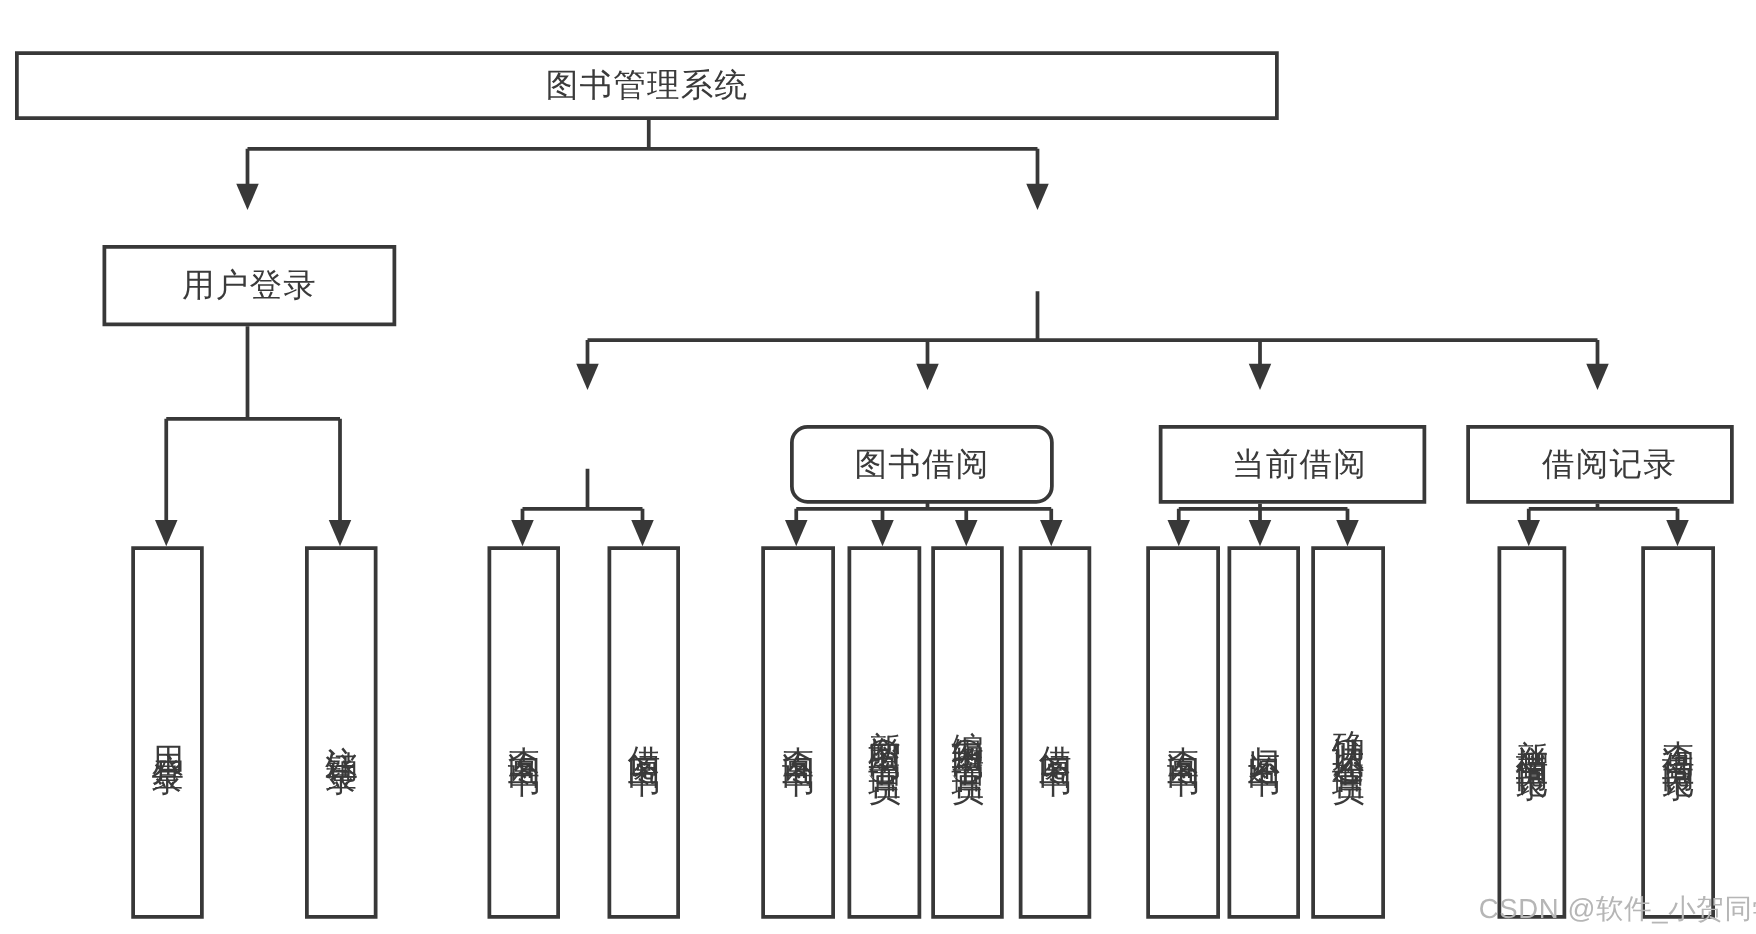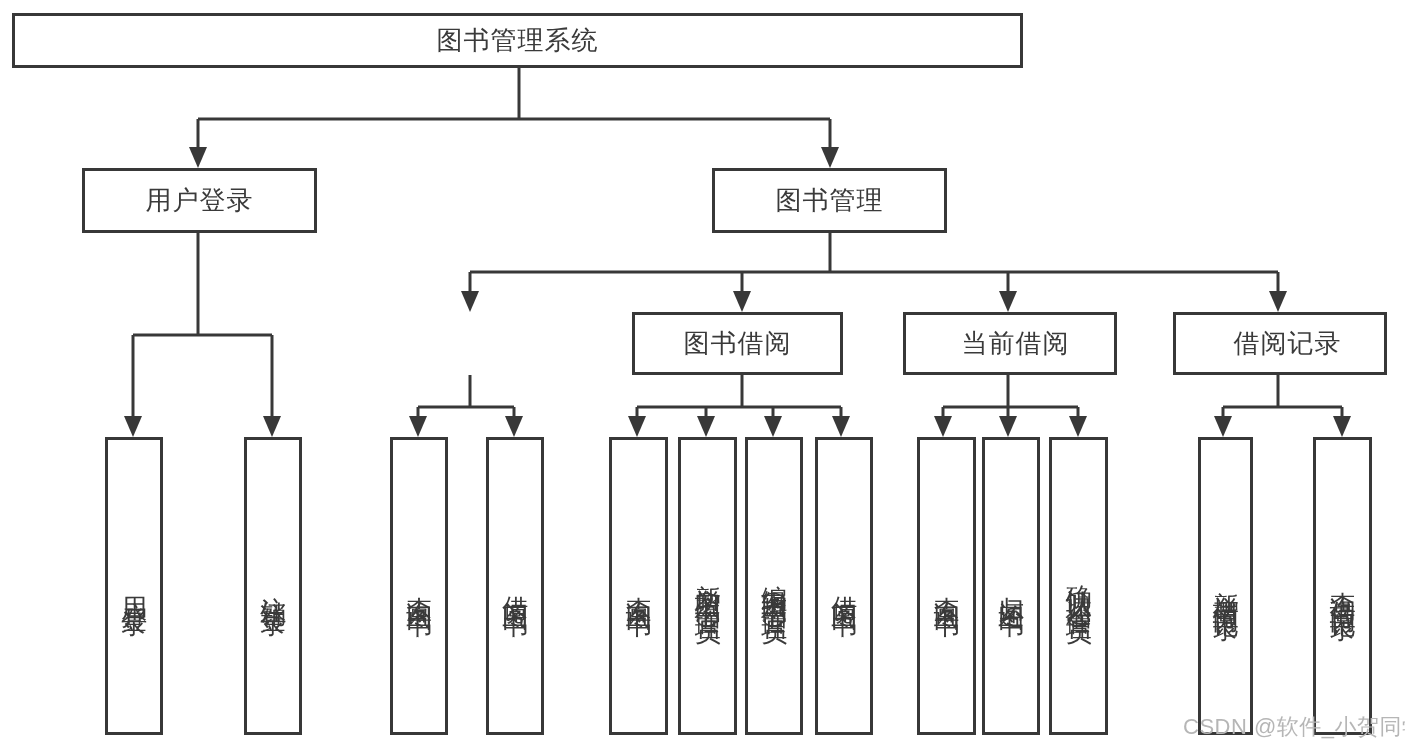--- a/index.html
+++ b/index.html
@@ -29,20 +29,21 @@
     border: 3px solid #383838;
     box-sizing: border-box;
     display: flex;
     align-items: center;
     justify-content: center;
     font-size: 26px;
     color: #3a3a3a;
     letter-spacing: 1px;
     z-index: 2;
     white-space: nowrap;
+    margin-top: 28px;
   }
   .vbox {
     position: absolute;
     background: #ffffff;
     border: 3px solid #383838;
     box-sizing: border-box;
     display: flex;
     align-items: center;
     justify-content: center;
     z-index: 2;
@@ -53,22 +54,22 @@
     color: #3a3a3a;
     letter-spacing: 5px;
     line-height: 1.05;
     white-space: nowrap;
   }
   
   #node-root            { left: 12px;   top: 13px;  width: 1011px; height: 55px; }
   #node-user-login      { left: 82px;   top: 168px; width: 235px;  height: 65px; }
   #node-book-management { left: 712px;  top: 168px; width: 235px;  height: 65px; }
   #node-new-book-rec    { left: 363px;  top: 312px; width: 214px;  height: 63px; }
-  #node-book-borrowing  { left: 632px;  top: 312px; width: 211px;  height: 63px; }
-  #node-current-borrow  { left: 903px;  top: 312px; width: 214px;  height: 63px; padding-left: 11px; }
+  #node-book-borrowing  { left: 632px;  top: 312px; width: 211px;  height: 63px; border-radius: 14px; }
+  #node-current-borrow  { left: 927px;  top: 312px; width: 214px;  height: 63px; padding-left: 11px; }
   #node-borrow-records  { left: 1173px; top: 312px; width: 214px;  height: 63px; padding-left: 15px; }
   .leaf { top: 437px; height: 298px; }
   #leaf-0  { left: 105px;  width: 58px; }
   #leaf-1  { left: 244px;  width: 58px; }
   #leaf-2  { left: 390px;  width: 58px; }
   #leaf-3  { left: 486px;  width: 58px; }
   #leaf-4  { left: 609px;  width: 59px; }
   #leaf-5  { left: 678px;  width: 59px; }
   #leaf-6  { left: 745px;  width: 58px; }
   #leaf-7  { left: 815px;  width: 58px; }
@@ -171,23 +172,20 @@
     </g>
   </svg>
 
   <div class="hbox" id="node-root">
     <span>图书管理系统</span>
   </div>
 
   <div class="hbox" id="node-user-login">
     <span>用户登录</span>
   </div>
-  <div class="hbox" id="node-book-management">
-    <span>图书管理</span>
-  </div>
 
   <div class="hbox" id="node-book-borrowing">
     <span>图书借阅</span>
   </div>
   <div class="hbox" id="node-current-borrow">
     <span>当前借阅</span>
   </div>
   <div class="hbox" id="node-borrow-records">
     <span>借阅记录</span>
   </div>

